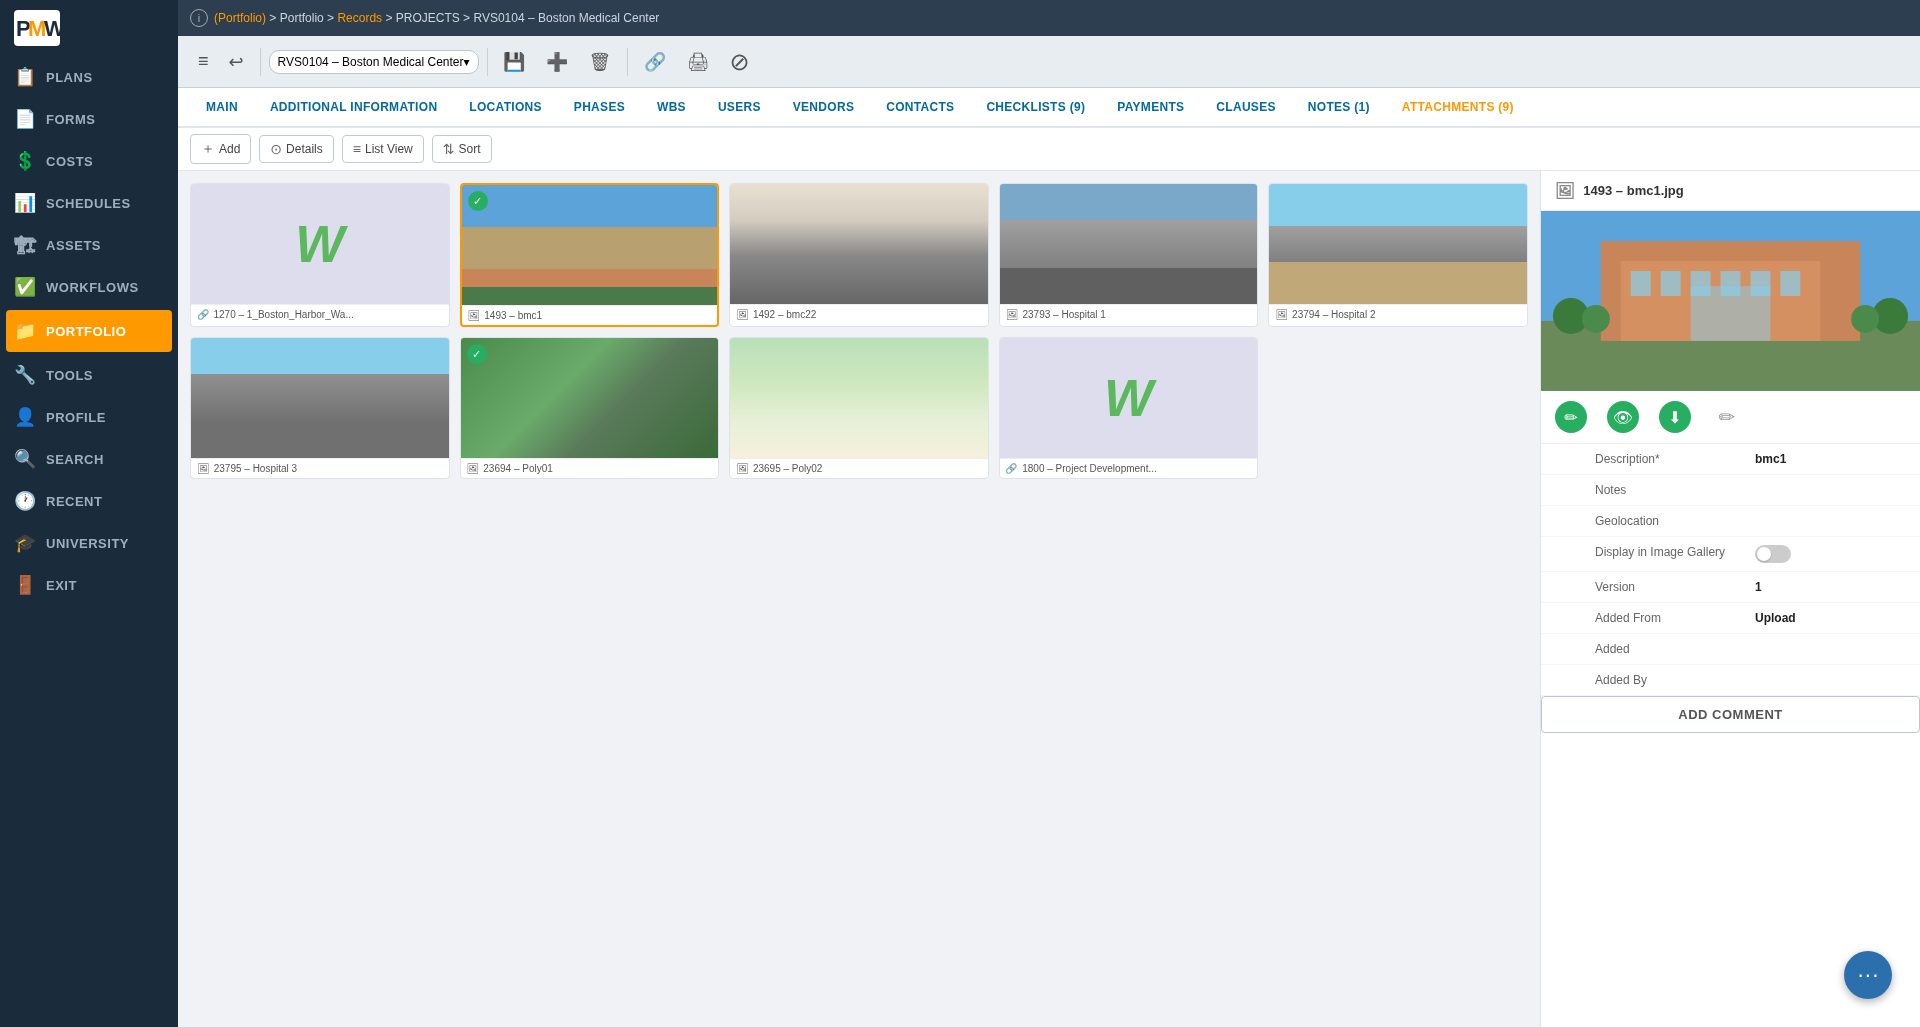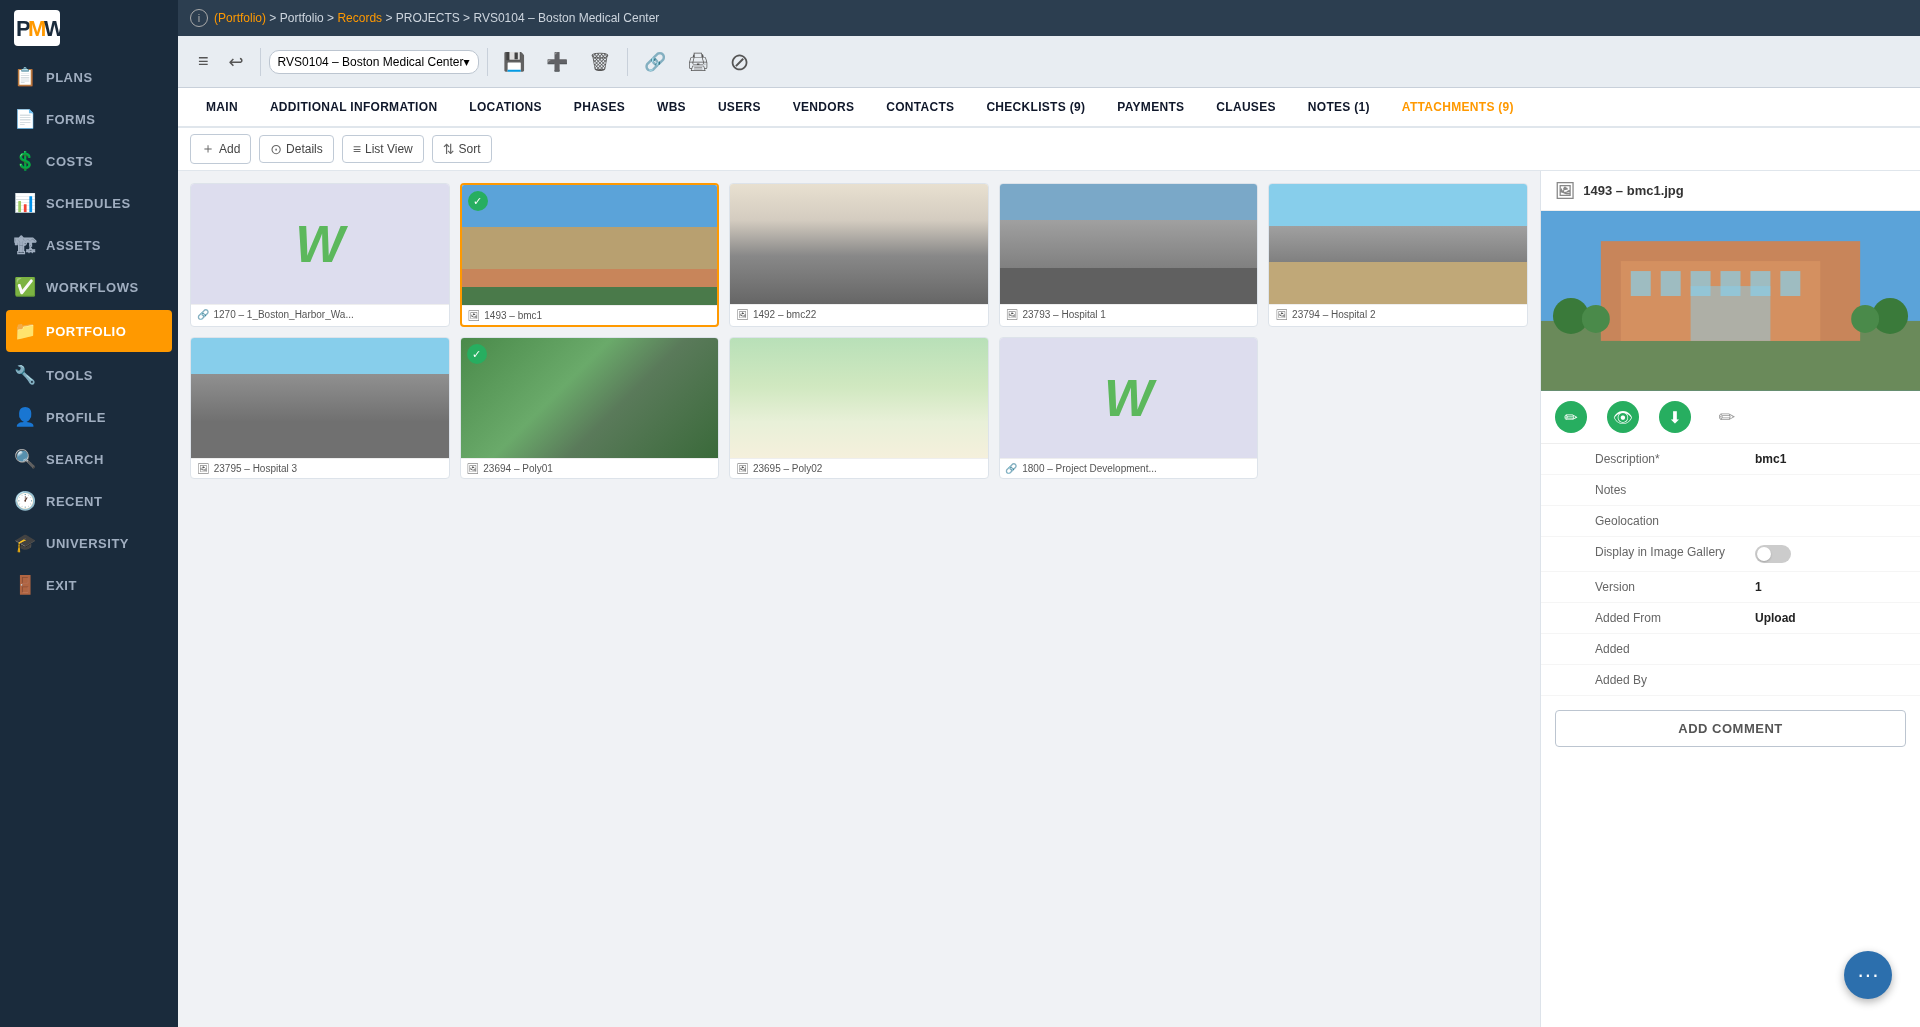--- a/index.html
+++ b/index.html
@@ -107,21 +107,21 @@
       background: white;
       border-bottom: 2px solid #e0e6ec;
       display: flex;
       padding: 0 12px;
       overflow-x: auto;
     }
     .tab-item {
       padding: 12px 16px;
       font-size: 12px;
       font-weight: 600;
-      color: #0f172a;
+      color: #0369a1;
       cursor: pointer;
       white-space: nowrap;
       border-bottom: 2px solid transparent;
       margin-bottom: -2px;
       letter-spacing: 0.3px;
     }
     .tab-item.active { color: #f90; border-bottom-color: #f90; }
 
     
     #actionbar {
@@ -236,21 +236,20 @@
     .panel-action-btn.plain { background: none; color: #999; font-size: 20px; }
     .panel-field {
       display: flex; align-items: flex-start;
       padding: 8px 14px;
       font-size: 12px;
       border-bottom: 1px solid #f5f5f5;
     }
     .panel-field .field-label { color: #666; min-width: 160px; font-weight: 500; margin-left: 40px; }
     .panel-field .field-value { color: #222; font-weight: 600; }
     .add-comment-btn {
-      margin: 14px;
       padding: 10px;
       background: white;
       border: 1px solid #bcc5d0;
       border-radius: 4px;
       font-size: 13px;
       font-weight: 600;
       color: #555;
       cursor: pointer;
       letter-spacing: 0.5px;
       text-align: center;

